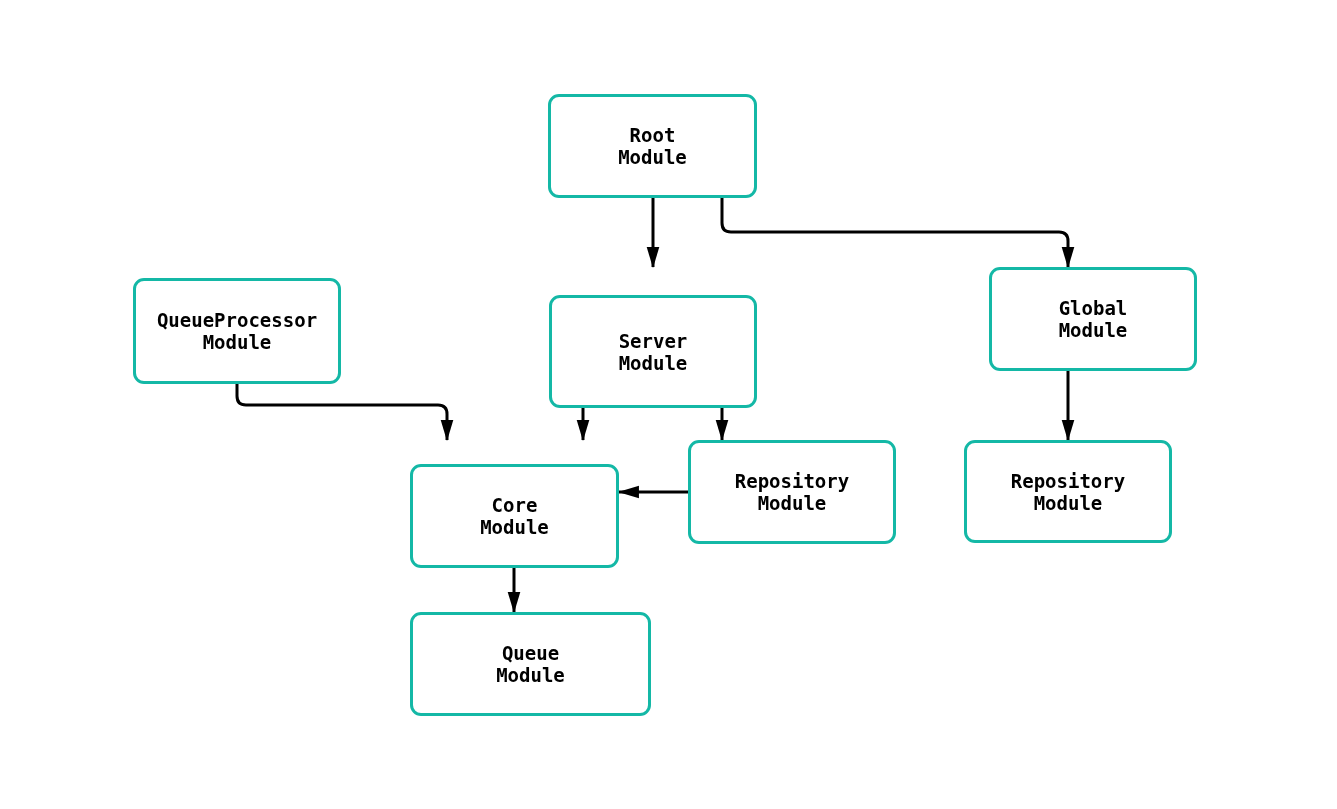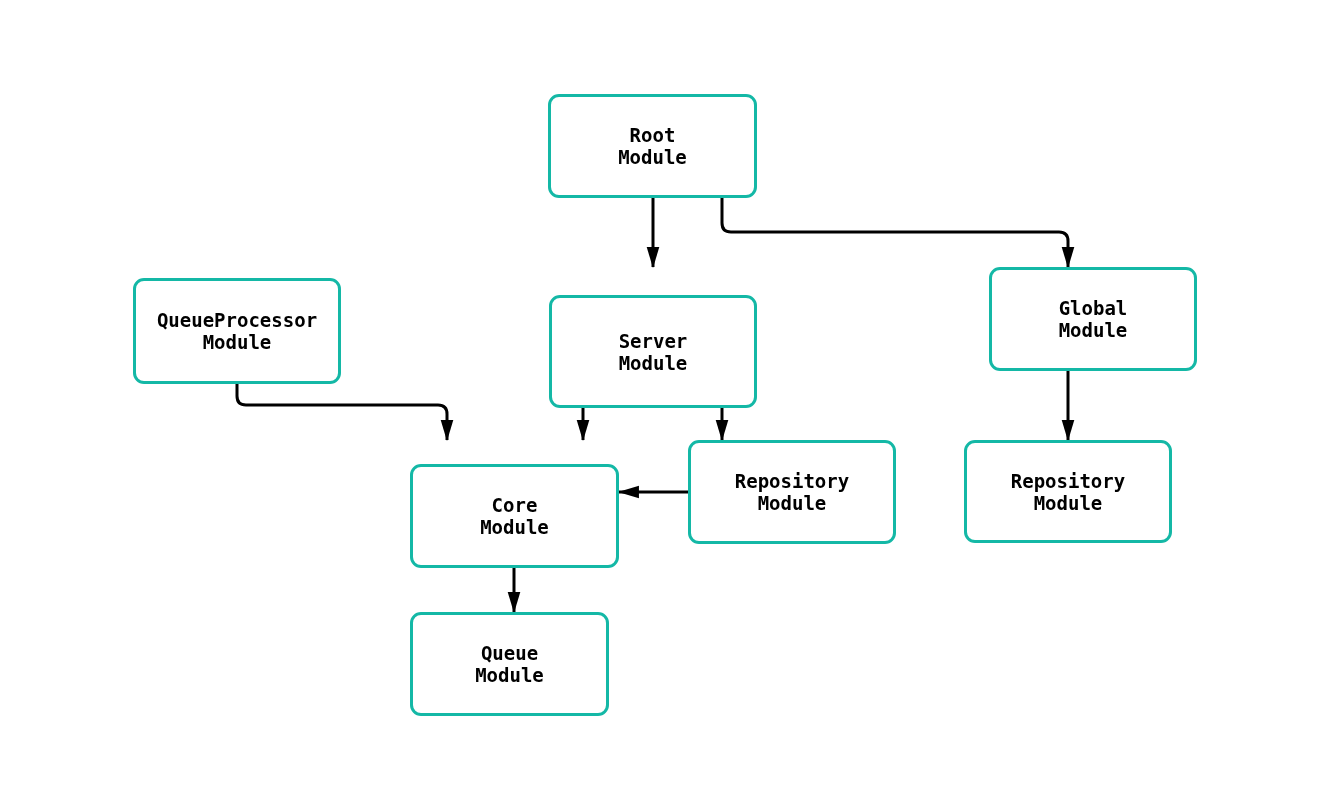--- a/index.html
+++ b/index.html
@@ -94,18 +94,18 @@
   <div class="node" id="node-endpoints" style="left: 688px; top: 440px; width: 208px; height: 104px;">
     <span class="label">Repository
 Module</span>
   </div>
 
   <div class="node" id="node-repository" style="left: 964px; top: 440px; width: 208px; height: 103px;">
     <span class="label">Repository
 Module</span>
   </div>
 
-  <div class="node" id="node-queue" style="left: 410px; top: 612px; width: 199px; height: 104px;">
+  <div class="node" id="node-queue" style="left: 410px; top: 612px; width: 241px; height: 104px;">
     <span class="label">Queue
 Module</span>
   </div>
 
 </div>
 
 </body></html>

